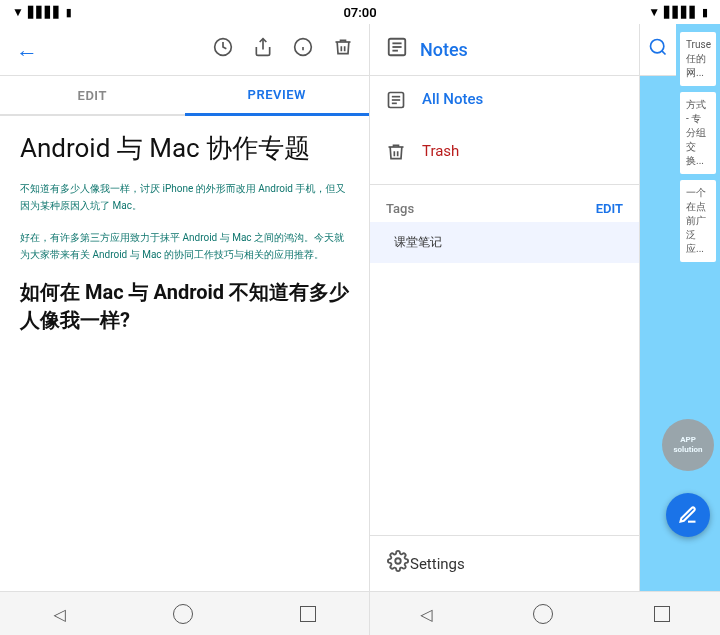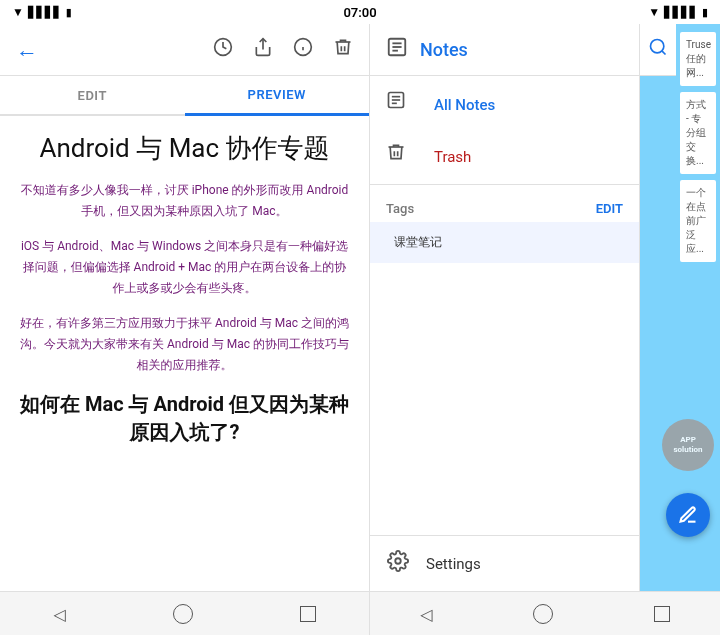--- a/index.html
+++ b/index.html
@@ -97,34 +97,33 @@
     }
 
     
     .note-content {
       flex: 1;
       padding: 16px 20px;
       overflow-y: auto;
       font-size: 14px;
       line-height: 1.7;
       color: #333;
-      text-align: center;
     }
     .note-title {
       font-size: 26px;
       font-weight: 400;
       margin-bottom: 14px;
       line-height: 1.3;
       color: #111;
     }
     .note-para {
       margin-bottom: 14px;
-      font-size: 12px;
+      font-size: 10px;
       line-height: 1.75;
-      color: #701a75;
+      color: #0f766e;
     }
     .note-heading {
       font-size: 20px;
       font-weight: 700;
       margin-bottom: 12px;
       margin-top: 4px;
       line-height: 1.4;
       color: #111;
     }
 
@@ -149,23 +148,23 @@
       font-size: 18px;
       font-weight: 500;
       color: #333;
     }
     .sidebar-header-title.blue {
       color: #1a73e8;
     }
 
     .sidebar-item {
       display: flex;
-      align-items: flex-end;
+      align-items: flex-start;
       padding: 14px 16px;
-      gap: 28px;
+      gap: 16px;
       cursor: pointer;
     }
     .sidebar-item-label {
       font-size: 15px;
       color: #b91c1c;
     }
 
     .sidebar-divider {
       height: 1px;
       background: #e0e0e0;
@@ -205,21 +204,20 @@
     }
 
     .sidebar-spacer {
       flex: 1;
     }
 
     .sidebar-settings {
       display: flex;
       align-items: center;
       padding: 14px 16px;
-      gap: 16px;
       cursor: pointer;
       border-top: 1px solid #e0e0e0;
     }
     .settings-icon {
       color: #555;
       font-size: 20px;
       width: 24px;
       text-align: center;
     }
     .settings-label {
@@ -385,23 +383,22 @@
     </div>
 
     <div class="tabs">
       <div class="tab">EDIT</div>
       <div class="tab active">PREVIEW</div>
     </div>
 
     <div class="note-content">
       <div class="note-title">Android 与 Mac 协作专题</div>
       <p class="note-para">不知道有多少人像我一样，讨厌 iPhone 的外形而改用 Android 手机，但又因为某种原因入坑了 Mac。</p>
-      <p class="note-para">iOS 与 Android、Mac 与 Windows 之间本身只是有一种偏好选择问题，但偏偏选择 Android + Mac 的用户在两台设备上的协作上或多或少会有些头疼。</p>
       <p class="note-para">好在，有许多第三方应用致力于抹平 Android 与 Mac 之间的鸿沟。今天就为大家带来有关 Android 与 Mac 的协同工作技巧与相关的应用推荐。</p>
-      <h2 class="note-heading">如何在 Mac 与 Android 但又因为某种原因入坑了?</h2>
+      <h2 class="note-heading">如何在 Mac 与 Android 不知道有多少人像我一样?</h2>
 
     </div>
   </div>
 
   <div class="middle-panel">
 
     <div class="sidebar-header">
       <span style="color:#555; font-size:20px;">
         <svg width="22" height="22" viewBox="0 0 24 24" fill="none" stroke="#555" stroke-width="2">
           <rect x="3" y="3" width="18" height="18" rx="2" ry="2"></rect>

